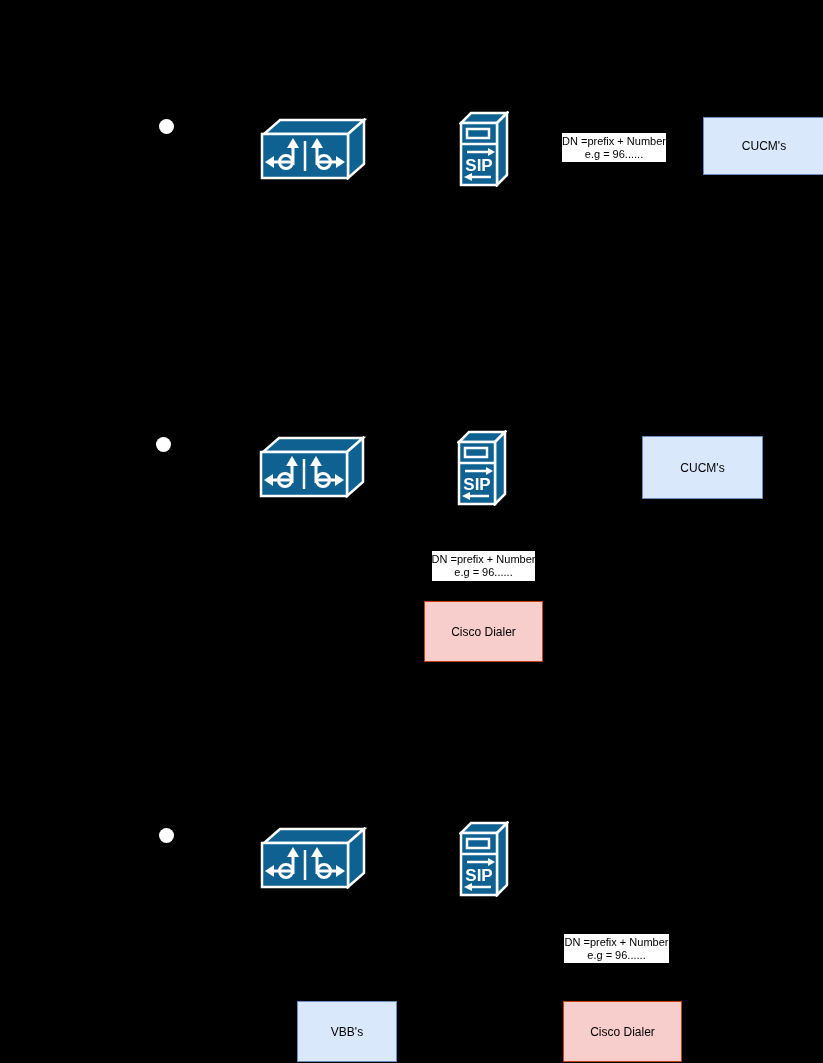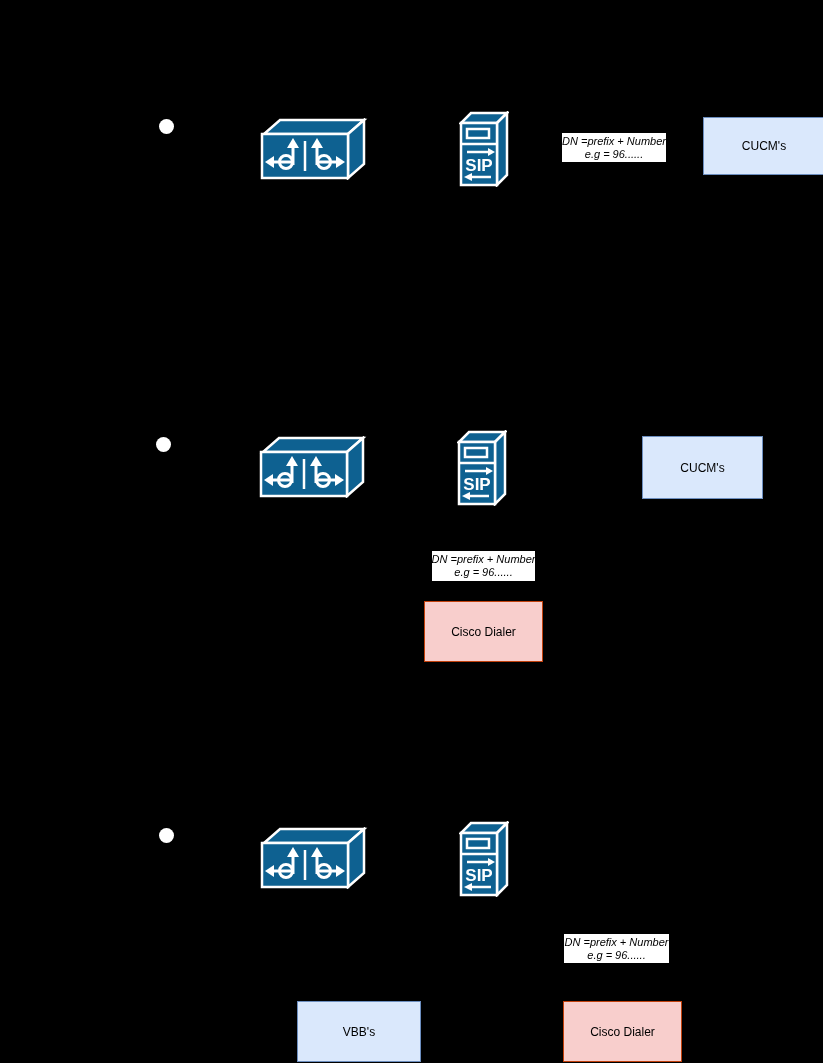--- a/index.html
+++ b/index.html
@@ -11,21 +11,21 @@
   .icon{position:absolute;}
   .node{
     position:absolute;display:flex;align-items:center;justify-content:center;
     font-size:12px;color:#000000;text-align:center;box-sizing:border-box;
   }
   .box-blue{background:#dae8fc;border:1px solid #6c8ebf;}
   .box-pink{background:#f8cecc;border:1px solid #c2410c;}
   .dn-label{
     position:absolute;background:#ffffff;color:#000000;font-size:11px;line-height:13px;
     display:flex;flex-direction:column;align-items:center;justify-content:center;
-    text-align:left;white-space:nowrap;overflow:hidden;box-sizing:border-box;font-style:italic;
+    text-align:left;white-space:nowrap;overflow:hidden;box-sizing:border-box;
   }
 </style>
 </head>
 <body>
 
 <div id="canvas">
 
   <div>
     <div class="bullet" style="left:159px;top:119px"></div>
     <svg class="icon" width="108" height="62" viewBox="0 0 108 62" style="left: 260px; top: 118px;">
@@ -140,21 +140,21 @@
     <line x1="8" y1="41" x2="30" y2="41" stroke="#ffffff" stroke-width="2.5"></line>
     <polygon points="29,37 29,45 36,41" fill="#ffffff"></polygon>
     <text class="sip-text" x="20" y="60" fill="#ffffff" font-size="17" font-weight="bold" font-family="Liberation Sans, sans-serif" text-anchor="middle">SIP</text>
     <line x1="32" y1="66" x2="12" y2="66" stroke="#ffffff" stroke-width="2.5"></line>
     <polygon points="13,62 13,70 5,66" fill="#ffffff"></polygon>
   </svg>
     <div class="dn-label" style="left:564px;top:934px;width:105px;height:29px">
       <span>DN =prefix + Number</span>
       <span>e.g = 96......</span>
     </div>
-    <div class="node box-blue" style="left:297px;top:1001px;width:124px;height:61px">
+    <div class="node box-blue" style="left:297px;top:1001px;width:100px;height:61px">
       <span>VBB's</span>
     </div>
     <div class="node box-pink" style="left:563px;top:1001px;width:119px;height:61px">
       <span>Cisco Dialer</span>
     </div>
   </div>
 
 </div>
 
 </body></html>

